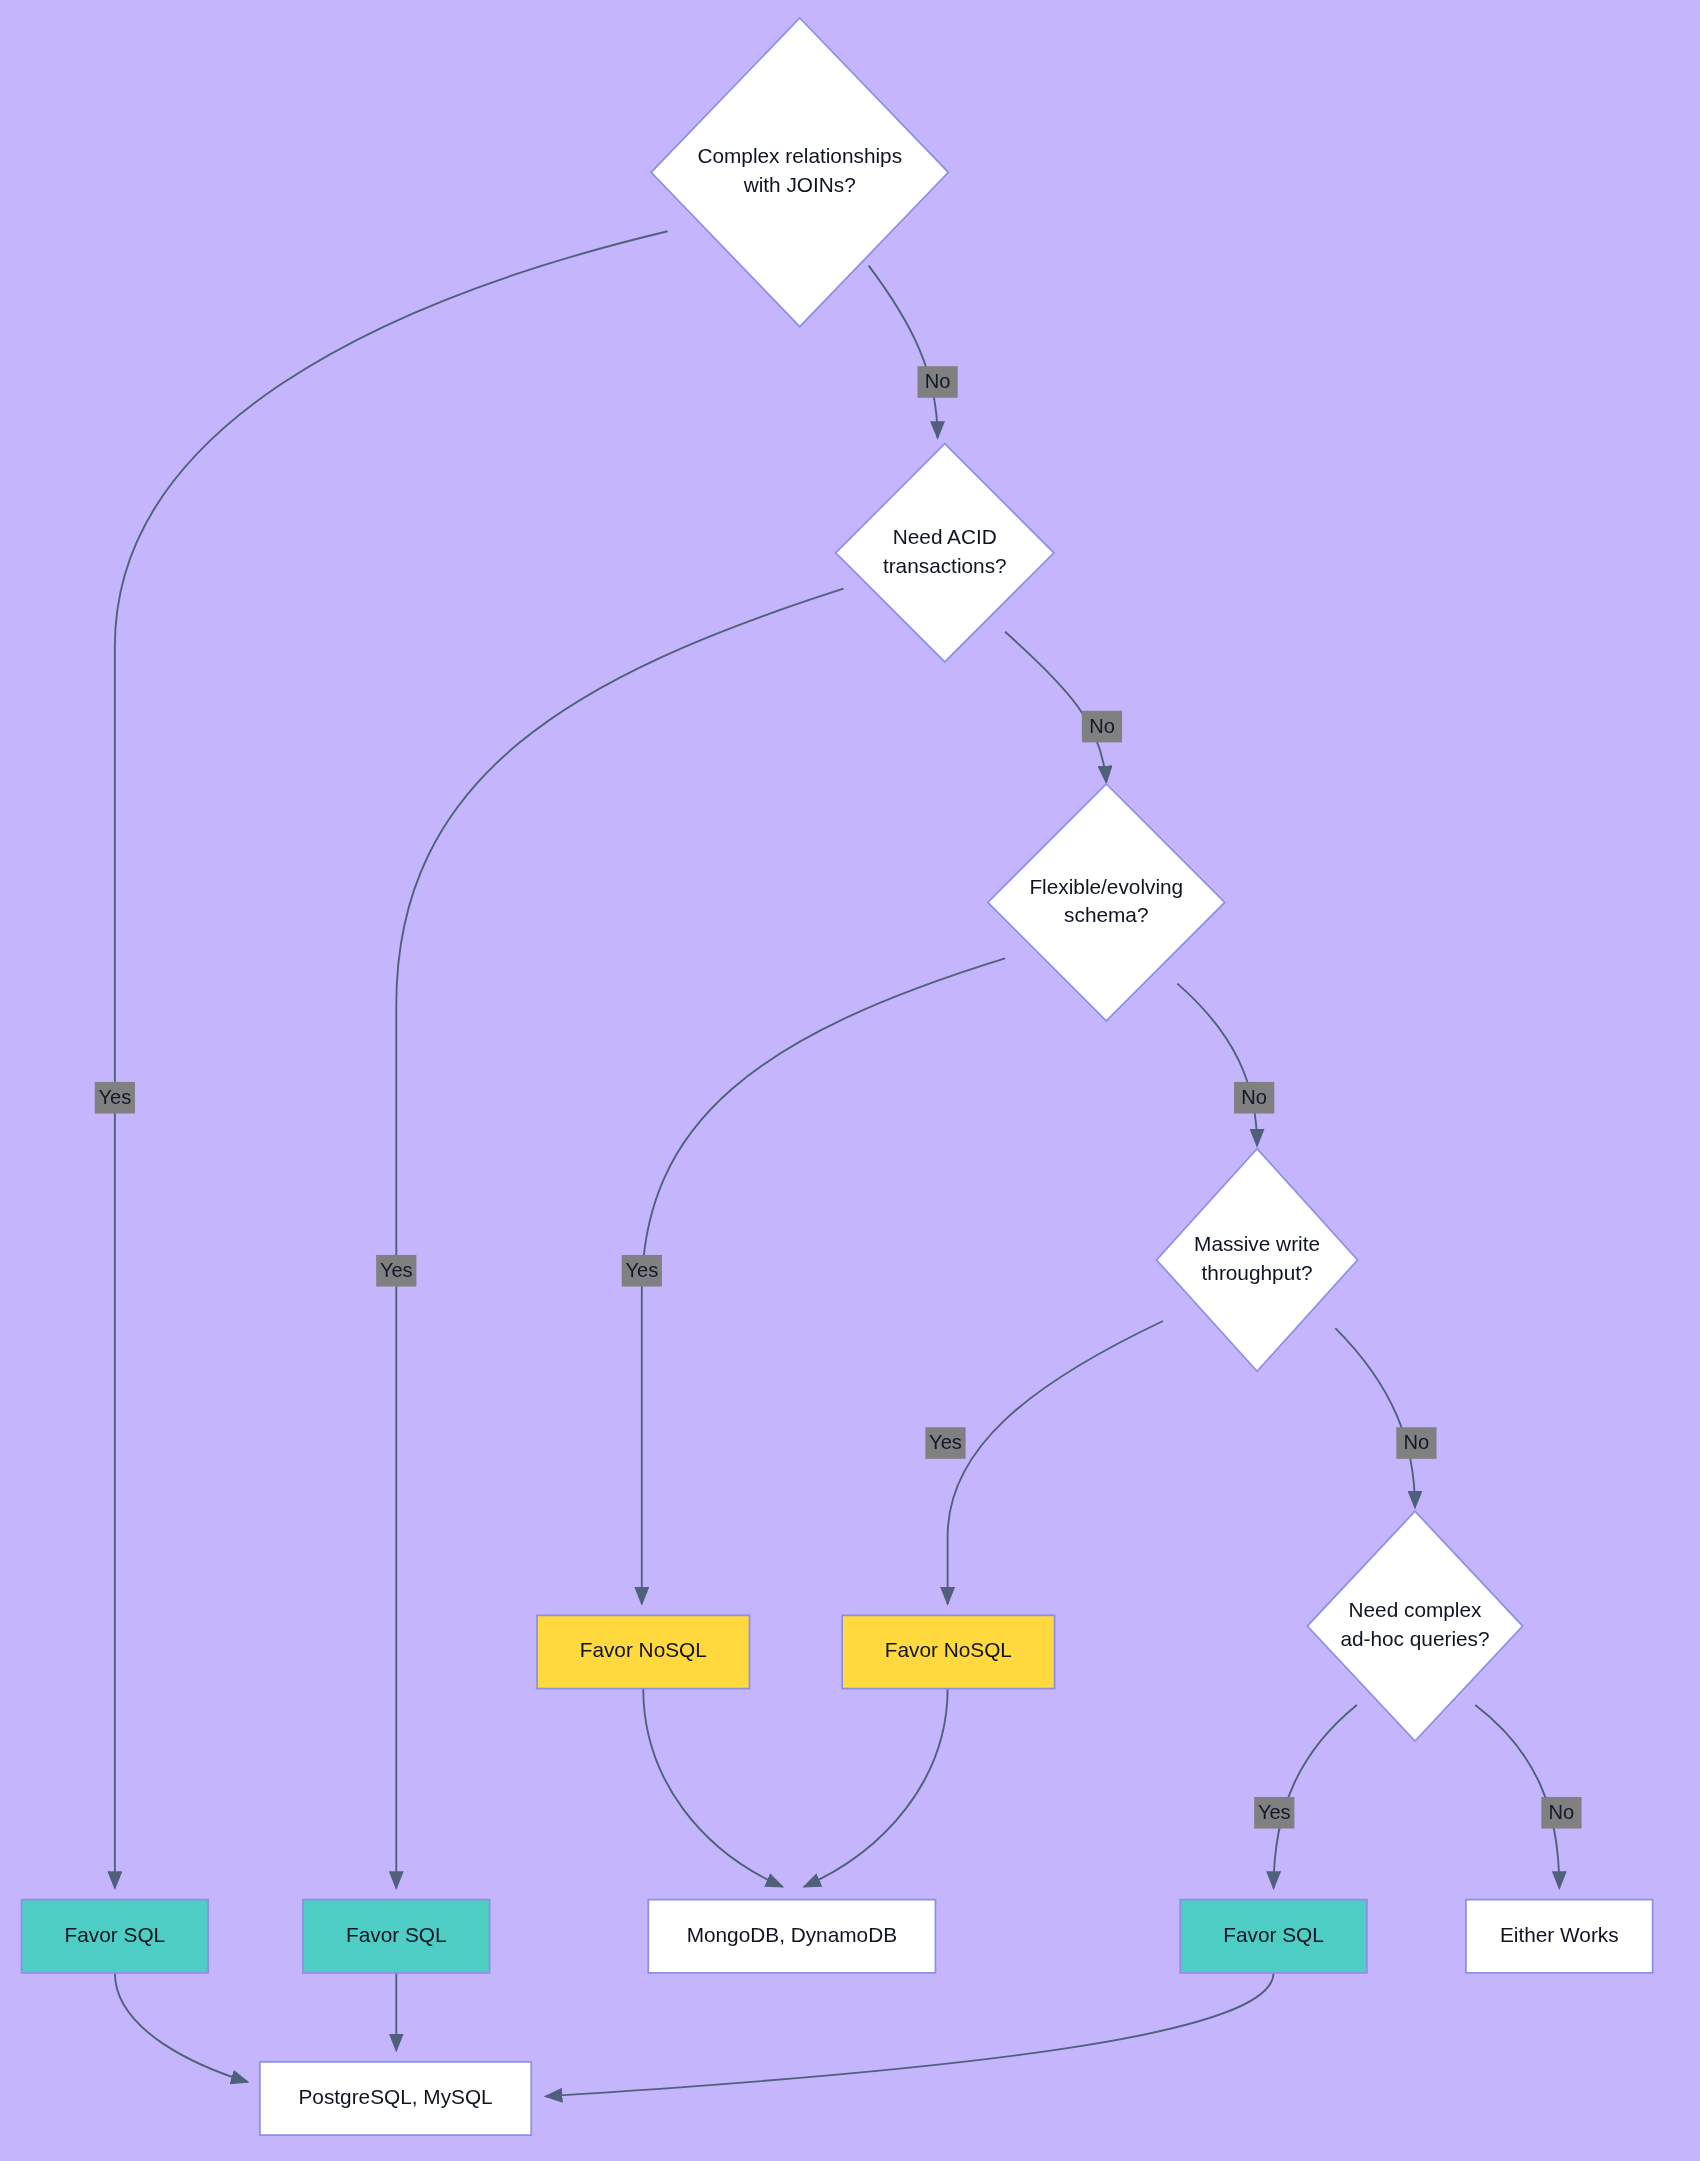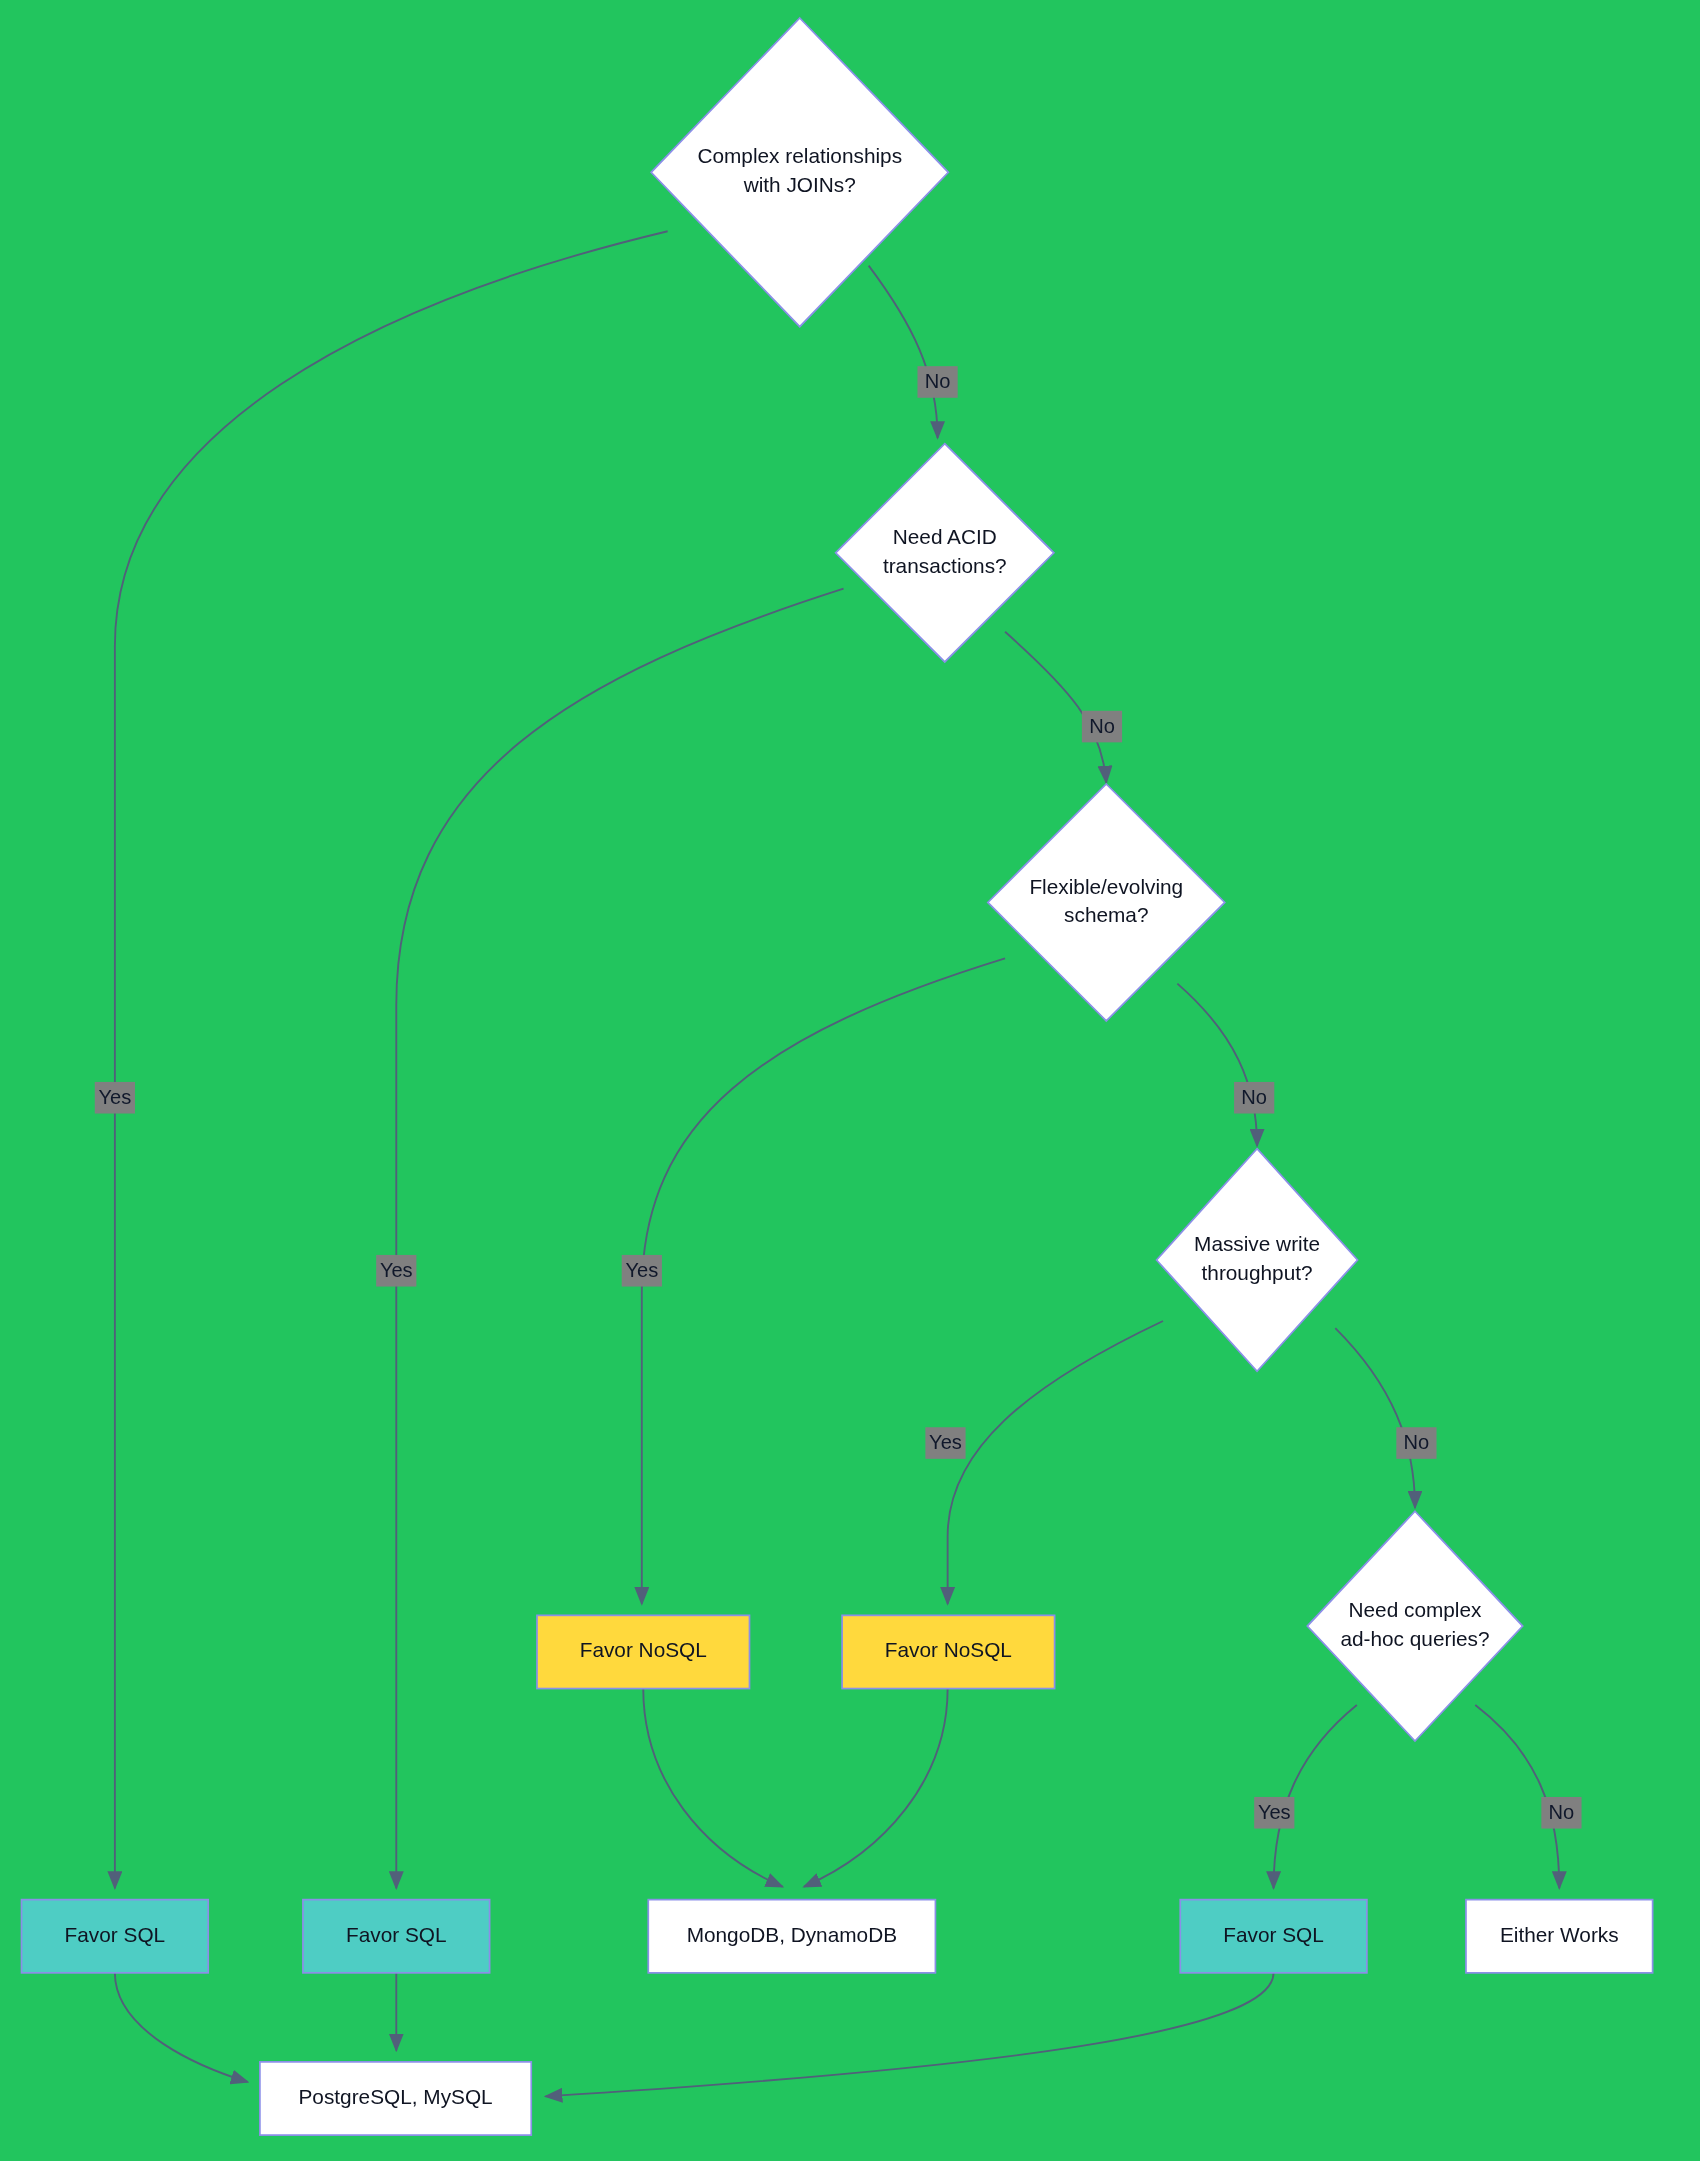--- a/index.html
+++ b/index.html
@@ -10,21 +10,21 @@
   body {
     width: 1700px;
     height: 2161px;
     font-family: "Liberation Sans", sans-serif;
     overflow: hidden;
   }
   #canvas {
     position: relative;
     width: 1700px;
     height: 2161px;
-    background: #22c55e;
+    background: #c4b5fd;
   }
   svg.flow {
     position: absolute;
     top: 0;
     left: 0;
     width: 1700px;
     height: 2161px;
   }
   .edge-path {
     fill: none;

